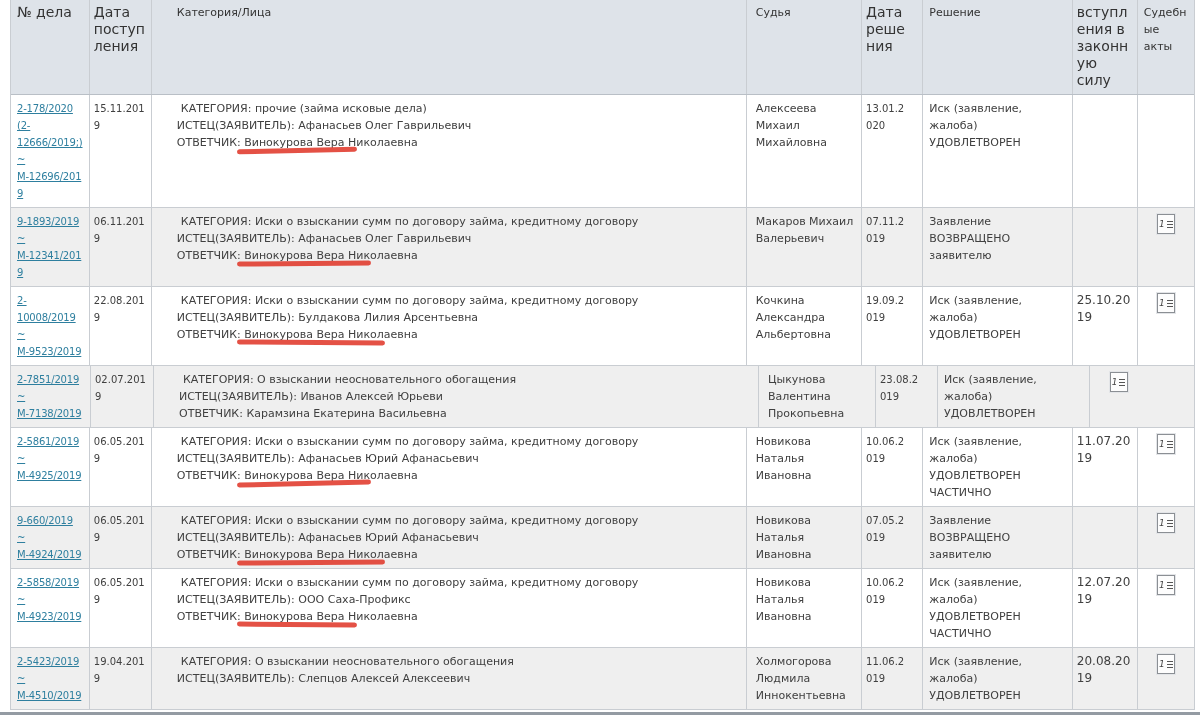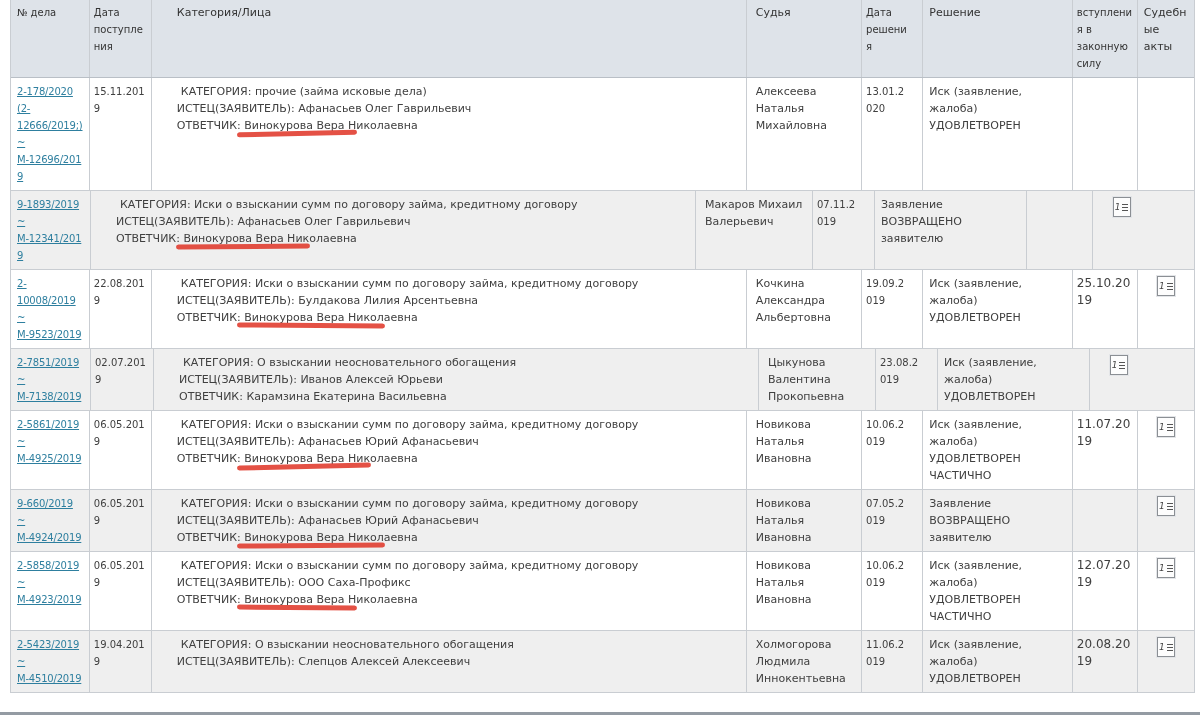--- a/index.html
+++ b/index.html
@@ -27,21 +27,21 @@
   .th{padding-top:4px;}
   .td:last-child,.th:last-child{border-right:none;}
   .col0{width:80px;font-size:10px;letter-spacing:-0.2px;}
   .col1{width:63px;font-size:10px;padding-left:4px;padding-right:2px;}
   .col2{width:586px;margin-left:19px;}
   .col3{width:117px;padding-left:9px;}
   .col4{width:62px;font-size:10px;padding-left:4px;padding-right:14px;}
   .col5{width:152px;}
   .col6{width:66px;font-size:12px;padding-left:4px;padding-right:2px;}
   .col7{width:57px;}
-  .th.col0,.th.col1,.th.col4,.th.col6{font-size:10px;letter-spacing:0;}
+  .th.col0,.th.col1,.th.col4,.th.col6{font-size:14px;letter-spacing:0;}
   .case-link{color:#2e7f9f;text-decoration:underline;cursor:pointer;display:block;}
   .cat-line{position:relative;white-space:normal;}
   .cat-line.first{padding-left:4px;}
   .red-mark{
     position:absolute;background:#e0392b;opacity:0.88;border-radius:6px;
     pointer-events:none;
   }
   .red-mark.underline{left:60px;top:14px;width:128px;height:5px;}
   .doc-icon{
     width:16px;height:18px;border:1px solid #8b8f94;background:#fdfdfd;
@@ -73,30 +73,31 @@
       <div class="tr row-odd row-first">
         <div class="td col0">
           <span class="case-link">2-178/2020 (2-12666/2019;) ~ М-12696/2019</span>
         </div>
         <div class="td col1">15.11.2019</div>
         <div class="td col2">
           <div class="cat-line first">КАТЕГОРИЯ: прочие (займа исковые дела)</div>
           <div class="cat-line">ИСТЕЦ(ЗАЯВИТЕЛЬ): Афанасьев Олег Гаврильевич</div>
           <div class="cat-line">ОТВЕТЧИК: Винокурова Вера Николаевна<span class="red-mark underline" style="transform: rotate(-1.35deg); width: 120px;"></span></div>
         </div>
-        <div class="td col3">Алексеева Наталья Михайловна</div>
+        <div class="td col3">Алексеева Михаил Михайловна</div>
         <div class="td col4">13.01.2020</div>
         <div class="td col5">Иск (заявление, жалоба) УДОВЛЕТВОРЕН</div>
         <div class="td col6"></div>
         <div class="td col7"></div>
       </div>
       <div class="tr row-even">
         <div class="td col0">
           <span class="case-link">9-1893/2019 ~ М-12341/2019</span>
         </div>
+        <div class="td col1">06.11.2019</div>
         <div class="td col2">
           <div class="cat-line first">КАТЕГОРИЯ: Иски о взыскании сумм по договору займа, кредитному договору</div>
           <div class="cat-line">ИСТЕЦ(ЗАЯВИТЕЛЬ): Афанасьев Олег Гаврильевич</div>
           <div class="cat-line">ОТВЕТЧИК: Винокурова Вера Николаевна<span class="red-mark underline" style="transform: rotate(-0.45deg); width: 134px;"></span></div>
         </div>
         <div class="td col3">Макаров Михаил Валерьевич</div>
         <div class="td col4">07.11.2019</div>
         <div class="td col5">Заявление ВОЗВРАЩЕНО заявителю</div>
         <div class="td col6"></div>
         <div class="td col7">

